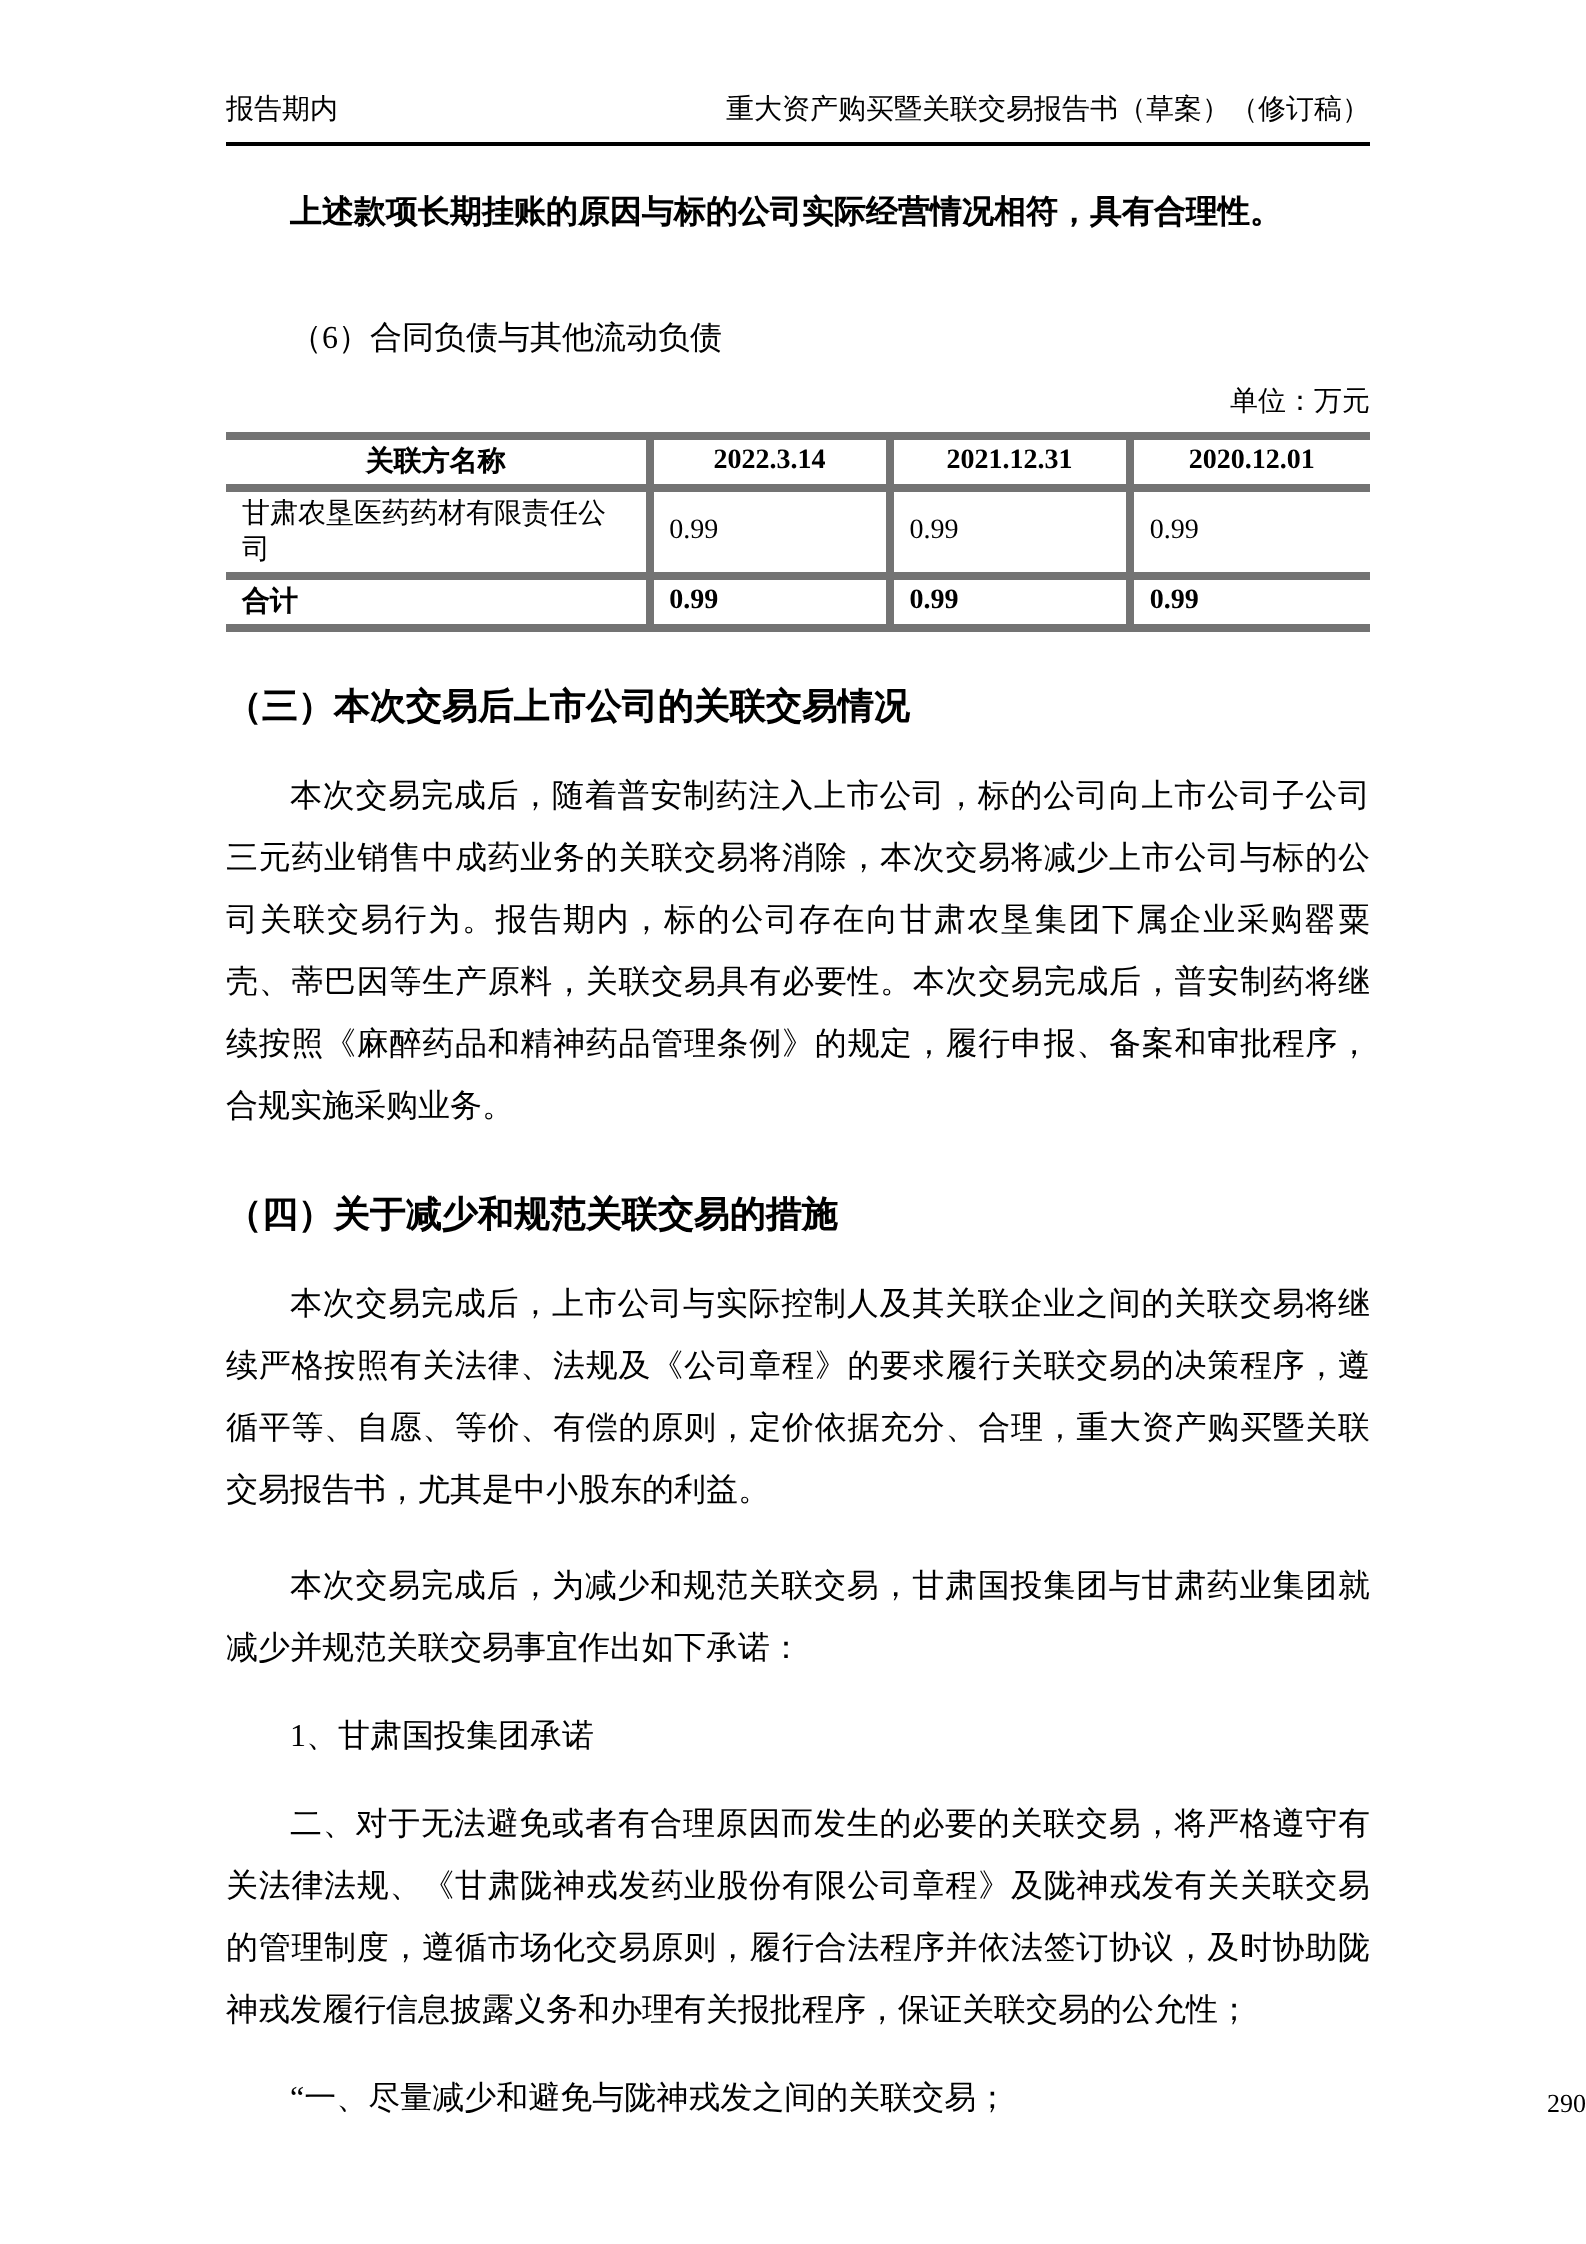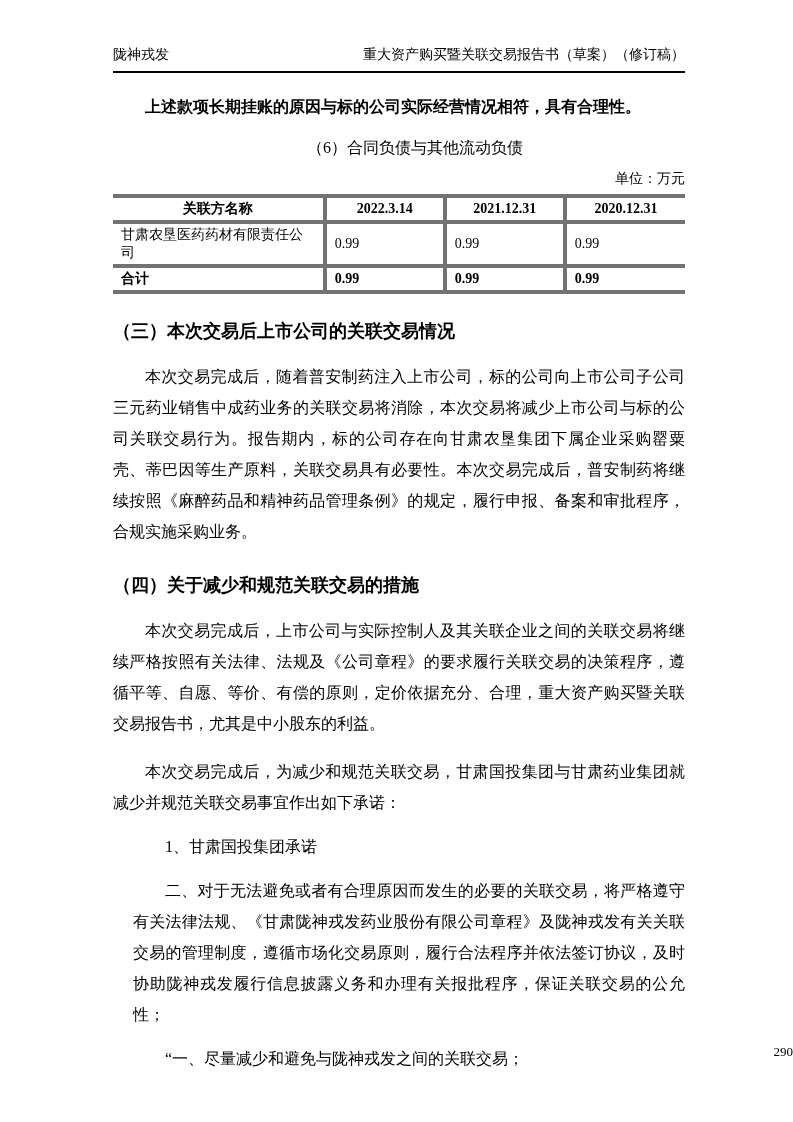--- a/index.html
+++ b/index.html
@@ -29,25 +29,24 @@
   .intro-para {
     margin-top: 22px;
     font-size: 16px;
     font-weight: bold;
     line-height: 24px;
     text-indent: 2em;
     text-align: justify;
   }
   
   .sub-heading {
-    margin-top: 18px;
+    margin-top: 40px;
     font-size: 16px;
     line-height: 22px;
     text-indent: 2em;
-    text-align: center;
   }
   
   .unit-label {
     margin-top: 11px;
     font-size: 14px;
     text-align: right;
   }
   
   table.data-table {
     width: 100%;
@@ -81,54 +80,54 @@
   }
   .section-heading.h4 { margin-top: 25px; }
   
   .body-para {
     margin-top: 17px;
     font-size: 16px;
     line-height: 31px;
     text-align: justify;
     text-indent: 2em;
   }
-  .body-para.tight { margin-top: 13px; margin-left: 20px; }
+  .body-para.tight { margin-top: 13px; }
   
   .page-footer {
     position: absolute;
     left: 0;
     right: 0;
     bottom: 62px;
     text-align: right;
     font-size: 13px;
   }
 </style>
 </head>
 <body>
 
 <div class="page">
 
   <div class="doc-header">
-    <span>陇神戎发</span>
+    <span>报告期内</span>
     <span>重大资产购买暨关联交易报告书（草案）（修订稿）</span>
   </div>
 
   <p class="intro-para">上述款项长期挂账的原因与标的公司实际经营情况相符，具有合理性。</p>
 
   <p class="sub-heading">（6）合同负债与其他流动负债</p>
 
   <p class="unit-label">单位：万元</p>
 
   <table class="data-table">
     <thead>
       <tr>
         <th class="col-name">关联方名称</th>
         <th class="col-date">2022.3.14</th>
         <th class="col-date">2021.12.31</th>
-        <th class="col-date">2020.12.31</th>
+        <th class="col-date">2020.12.01</th>
       </tr>
     </thead>
     <tbody>
       <tr>
         <td class="cell-name">甘肃农垦医药药材有限责任公司</td>
         <td class="cell-value">0.99</td>
         <td class="cell-value">0.99</td>
         <td class="cell-value">0.99</td>
       </tr>
       <tr class="total-row">

